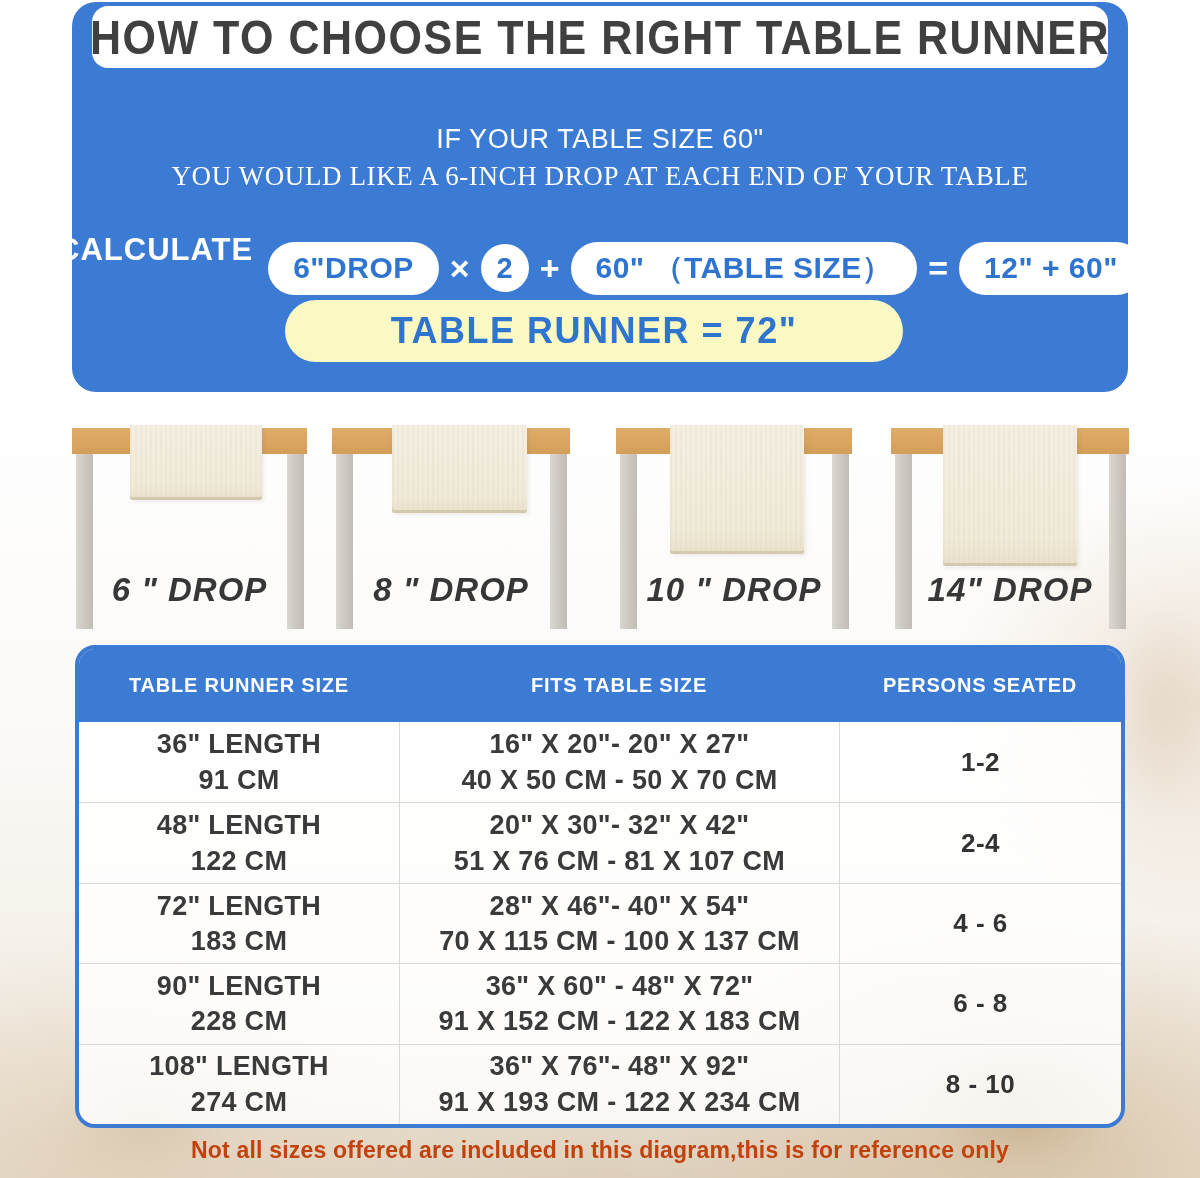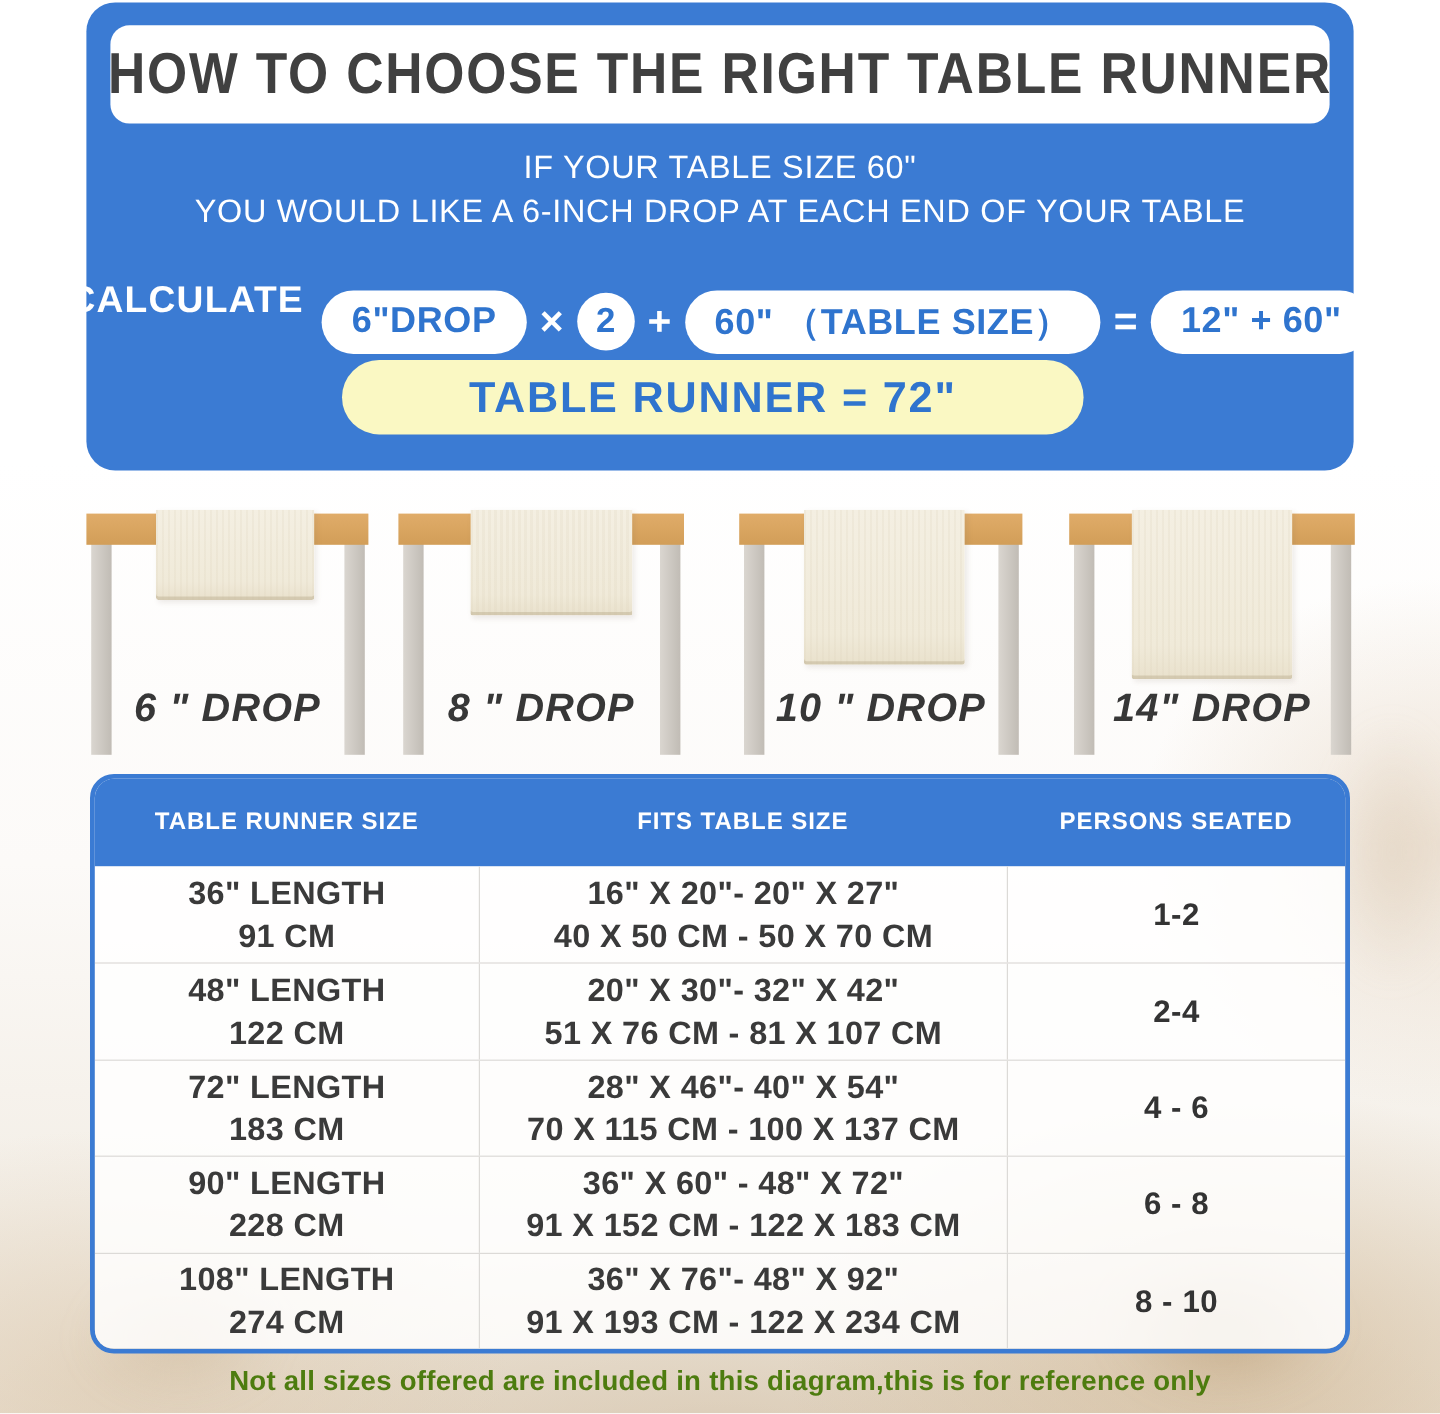--- a/index.html
+++ b/index.html
@@ -24,25 +24,25 @@
       radial-gradient(38% 36% at 8% 96%, rgba(219,199,172,0.55), rgba(219,199,172,0) 72%),
       radial-gradient(70% 28% at 50% 102%, rgba(196,174,144,0.38), rgba(196,174,144,0) 75%),
       linear-gradient(180deg,#ffffff 0%,#fcfaf8 42%,#f3eee6 78%,#eae0d1 100%);}
   .bg-blob{position:absolute;border-radius:50%;filter:blur(14px);}
   .bg-blob.b1{left:880px;top:1030px;width:280px;height:150px;background:radial-gradient(50% 60% at 50% 50%, rgba(168,136,94,0.35), transparent 70%);}
   .bg-blob.b2{left:30px;top:1050px;width:240px;height:130px;background:radial-gradient(50% 60% at 50% 50%, rgba(190,165,130,0.30), transparent 70%);}
   .bg-blob.b3{left:1090px;top:560px;width:140px;height:300px;background:radial-gradient(50% 50% at 50% 50%, rgba(214,196,172,0.40), transparent 72%);}
 
   
   .banner{position:absolute;left:72px;top:2px;width:1056px;height:390px;background:var(--blue);border-radius:24px;}
-  .title-box{position:absolute;left:20px;top:19px;width:1016px;height:82px;background:#ffffff;border-radius:16px;display:flex;align-items:center;justify-content:center;}
+  .title-box{position:absolute;left:20px;top:4px;width:1016px;height:62px;background:#ffffff;border-radius:16px;display:flex;align-items:center;justify-content:center;}
   .title{font-size:43px;font-weight:900;color:#404040;letter-spacing:1.5px;white-space:nowrap;transform:scaleY(1.12);}
   .sub{position:absolute;left:0;width:100%;text-align:center;color:#ffffff;font-size:27px;font-weight:400;letter-spacing:0.6px;}
   .sub.s1{top:122px;}
-  .sub.s2{top:159px;}
+  .sub.s2{top:159px;font-family:Liberation Serif, serif;}
   .calc{position:absolute;top:230px;left:0;width:100%;display:flex;align-items:center;justify-content:center;gap:11px;}
   .calc-label{color:#ffffff;font-size:31px;font-weight:900;letter-spacing:1px;margin-right:4px;}
   .pill{background:#ffffff;color:var(--pill-text);border-radius:27px;height:53px;display:flex;align-items:center;padding:0 25px;font-size:30px;font-weight:800;letter-spacing:0.5px;white-space:nowrap;}
   .op{color:#ffffff;font-size:34px;font-weight:800;}
   .mult{background:#ffffff;color:var(--pill-text);width:48px;height:48px;border-radius:50%;display:flex;align-items:center;justify-content:center;font-size:29px;font-weight:800;flex:0 0 auto;}
   .result{position:absolute;top:298px;left:213px;width:618px;height:62px;border-radius:31px;background:var(--yellow);display:flex;align-items:center;justify-content:center;font-size:36px;font-weight:800;color:var(--pill-text);letter-spacing:1.5px;}
 
   
   .fig{position:absolute;top:425px;height:205px;}
   .fig.f1{left:72px;width:235px;}
@@ -68,21 +68,21 @@
   .size-header{height:73px;background:var(--blue);display:grid;grid-template-columns:320px 440px 1fr;align-items:center;}
   .size-header>div{text-align:center;color:#ffffff;font-size:20px;font-weight:800;letter-spacing:0.8px;}
   .size-body{height:calc(100% - 73px);background:rgba(255,255,255,0.84);display:grid;grid-template-rows:repeat(5,1fr);}
   .size-row{display:grid;grid-template-columns:320px 440px 1fr;}
   .size-row + .size-row{border-top:1px solid #dcdad7;}
   .size-row>div{display:flex;flex-direction:column;align-items:center;justify-content:center;gap:3px;}
   .size-row>div + div{border-left:1px solid #dcdad7;}
   .cell-line{font-size:27px;font-weight:700;color:var(--ink);letter-spacing:0.3px;line-height:1.2;white-space:nowrap;}
   .persons{font-size:26px;font-weight:700;color:#333333;letter-spacing:0.5px;}
 
-  .footnote{position:absolute;left:0;top:1137px;width:100%;text-align:center;font-size:23px;font-weight:700;color:#4d7c0f;letter-spacing:0.2px;}
+  .footnote{position:absolute;left:0;top:1137px;width:100%;text-align:center;font-size:23px;font-weight:700;color:#c2410c;letter-spacing:0.2px;}
 </style>
 </head>
 <body>
 
 <div class="canvas">
 
   <div class="bg-photo"></div>
   <div class="bg-blob b1"></div>
   <div class="bg-blob b2"></div>
   <div class="bg-blob b3"></div>

